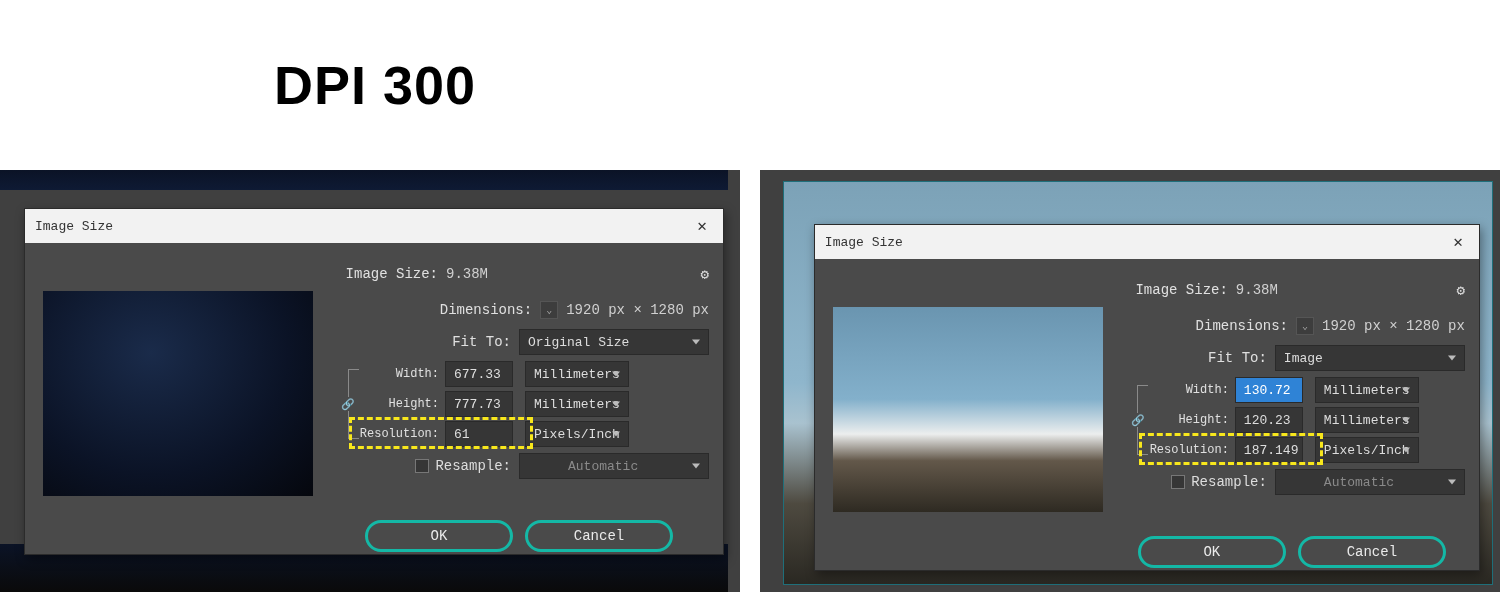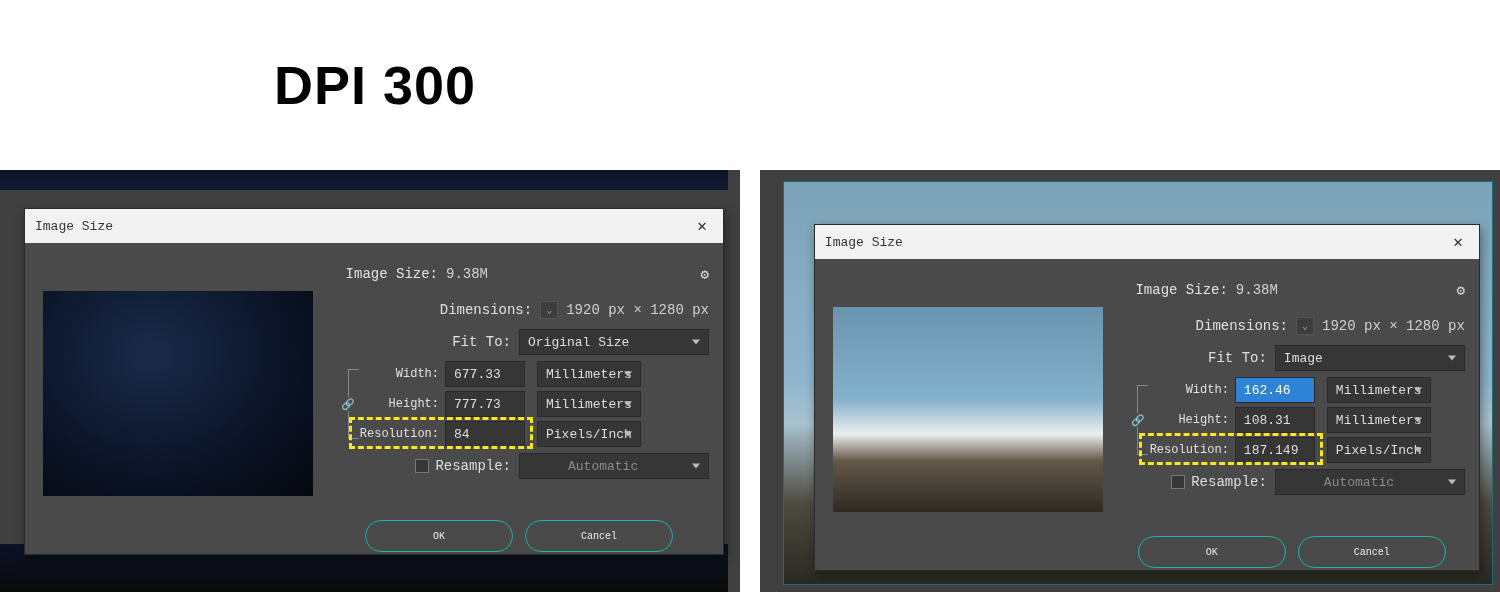--- a/index.html
+++ b/index.html
@@ -30,21 +30,21 @@
   .row { display: flex; align-items: center; height: 30px; margin-bottom: 2px; justify-content: flex-end; }
   .row-top { margin-bottom: 6px; }
   .label { width: 115px; text-align: right; padding-right: 8px; font-size: 14px; color: #e0e0e0; }
   .value-static { font-size: 14px; color: #d0d0d0; }
   .dim-ic { width: 18px; height: 18px; border: 1px solid #555; background: #3d3d3d; margin-right: 8px; display: inline-flex; align-items: center; justify-content: center; font-size: 10px; color: #aaa; }
 
   .select, .input { background: #363636; border: 1px solid #2a2a2a; color: #ddd; height: 26px; font-size: 13px; padding: 0 8px; display: flex; align-items: center; }
   .select { position: relative; }
   .select::after { content: ""; position: absolute; right: 8px; top: 50%; width: 0; height: 0; border-left: 4px solid transparent; border-right: 4px solid transparent; border-top: 5px solid #bbb; transform: translateY(-50%); }
   .sel-wide { width: 190px; }
-  .input { width: 80px; }
+  .input { width: 68px; }
   .input.sel-highlight { background: #2f83d6; color: #fff; }
   .unit-sel { width: 104px; margin-left: 12px; }
 
   .dims-row .label { width: 115px; }
   .fit-row .label { width: 115px; }
   .wh-col { display: flex; flex-direction: column; gap: 0; }
 
   .whr-row { display: flex; align-items: center; height: 30px; }
   .whr-label { width: 90px; text-align: right; padding-right: 6px; font-size: 12px; color: #e0e0e0; }
 
@@ -56,21 +56,21 @@
   .link-ic { position: absolute; left: -7px; top: 50%; transform: translateY(-50%); width: 14px; height: 14px; font-size: 11px; color: #aaa; background: #4a4a4a; display: flex; align-items: center; justify-content: center; }
 
   .wh-block { display: flex; }
 
   .ck { width: 14px; height: 14px; border: 1px solid #777; background: #363636; margin-right: 6px; }
   .muted { color: #8a8a8a; padding-left: 48px; }
 
   .highlight-box { position: absolute; border: 3px dashed #f8e71c; pointer-events: none; }
 
   .btn-row { display: flex; gap: 12px; justify-content: center; padding: 6px 0 2px 0; margin-left: 290px;}
-  .btn { width: 148px; height: 32px; border: 1px solid #14b8a6; border-radius: 18px; display: flex; align-items: center; justify-content: center; font-size: 10px; color: #eaeaea; background: transparent; }
+  .btn { width: 148px; height: 32px; border: 3px solid #14b8a6; border-radius: 18px; display: flex; align-items: center; justify-content: center; font-size: 14px; color: #eaeaea; background: transparent; }
 
   .gear { color: #ddd; font-size: 14px; margin-left: auto; }
   .top-row { display: flex; align-items: center; }
 </style>
 </head>
 <body>
 
 <div class="page">
   <div class="headings">
     <div class="heading">DPI 300</div>
@@ -117,21 +117,21 @@
                   <div class="input">677.33</div>
                   <div class="select unit-sel">Millimeters</div>
                 </div>
                 <div class="whr-row">
                   <span class="whr-label">Height:</span>
                   <div class="input">777.73</div>
                   <div class="select unit-sel">Millimeters</div>
                 </div>
                 <div class="whr-row">
                   <span class="whr-label">Resolution:</span>
-                  <div class="input">84</div>
+                  <div class="input">61</div>
                   <div class="select unit-sel">Pixels/Inch</div>
                 </div>
                 <div class="highlight-box" style="left:-6px; top:58px; width:184px; height:32px;"></div>
               </div>
             </div>
 
             <div class="row" style="margin-top:2px;">
               <span style="width:24px;"></span>
               <span class="ck"></span>
               <span>Resample:</span>
@@ -176,26 +176,26 @@
 
             <div class="wh-block">
               <div class="link-col">
                 <div class="link-brace">
                   <span class="link-ic">🔗</span>
                 </div>
               </div>
               <div class="wh-col" style="position:relative;">
                 <div class="whr-row">
                   <span class="whr-label">Width:</span>
-                  <div class="input sel-highlight">162.46</div>
+                  <div class="input sel-highlight">130.72</div>
                   <div class="select unit-sel">Millimeters</div>
                 </div>
                 <div class="whr-row">
                   <span class="whr-label">Height:</span>
-                  <div class="input">108.31</div>
+                  <div class="input">120.23</div>
                   <div class="select unit-sel">Millimeters</div>
                 </div>
                 <div class="whr-row">
                   <span class="whr-label">Resolution:</span>
                   <div class="input">187.149</div>
                   <div class="select unit-sel">Pixels/Inch</div>
                 </div>
                 <div class="highlight-box" style="left:-6px; top:58px; width:184px; height:32px;"></div>
               </div>
             </div>

